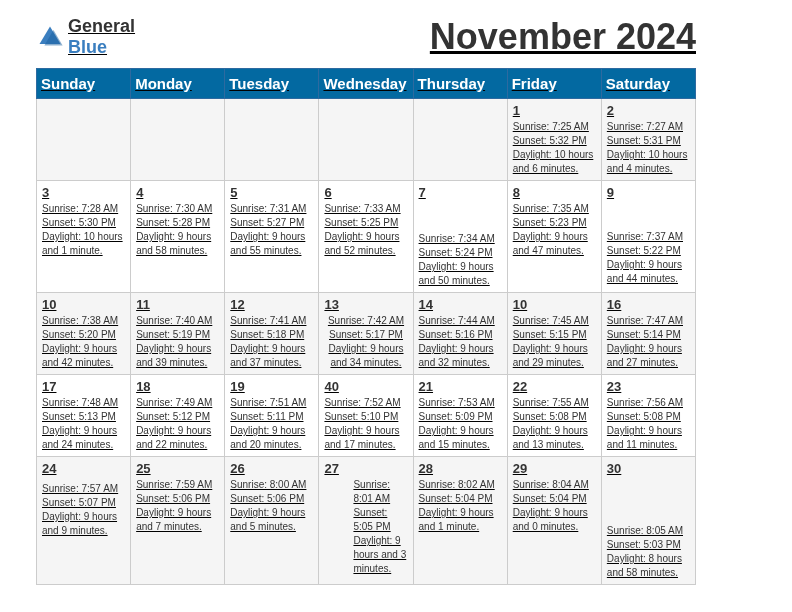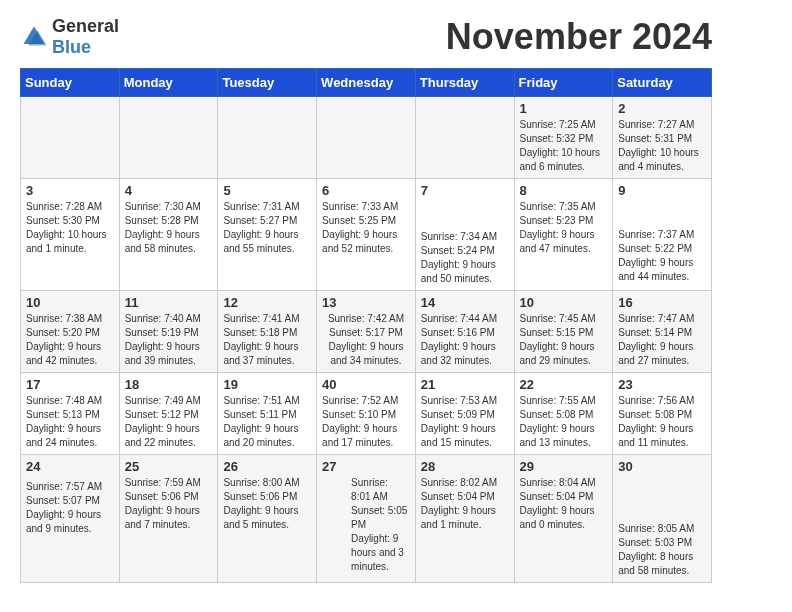--- a/index.html
+++ b/index.html
@@ -1,31 +1,31 @@
 <!DOCTYPE html>
 <html><head>
   <meta charset="utf-8">
   <style>
     * { box-sizing: border-box; margin: 0; padding: 0; }
     body { font-family: Arial, sans-serif; background: #fff; width: 792px; min-height: 612px; }
-    .page { width: 732px; padding: 16px 20px; }
+    .page { width: 732px; padding: 16px 36px; text-decoration: underline; }
     .header { display: flex; justify-content: space-between; align-items: flex-start; margin-bottom: 10px; }
     .logo { display: flex; align-items: center; }
     .logo-text { display: flex; flex-direction: column; }
     .logo-general { font-size: 18px; font-weight: bold; color: #333; }
     .logo-blue { font-size: 18px; font-weight: bold; color: #3a7ebf; }
     .logo-icon { width: 28px; height: 28px; margin-right: 4px; }
     .title-block { text-align: right; }
     .month-title { font-size: 36px; font-weight: bold; color: #333; }
     .location { font-size: 15px; color: #555; margin-top: 2px; }
     table { width: 100%; border-collapse: collapse; }
     thead tr th {
-      background: #1d4ed8;
+      background: #0369a1;
       color: #fff;
-      font-size: 13px;
+      font-size: 15px;
       font-weight: bold;
       padding: 6px 4px;
       text-align: left;
       border: 1px solid #2d6aa0;
     }
     tbody tr td {
       vertical-align: top;
       border: 1px solid #ccc;
       padding: 4px 5px;
       width: 14.28%;

